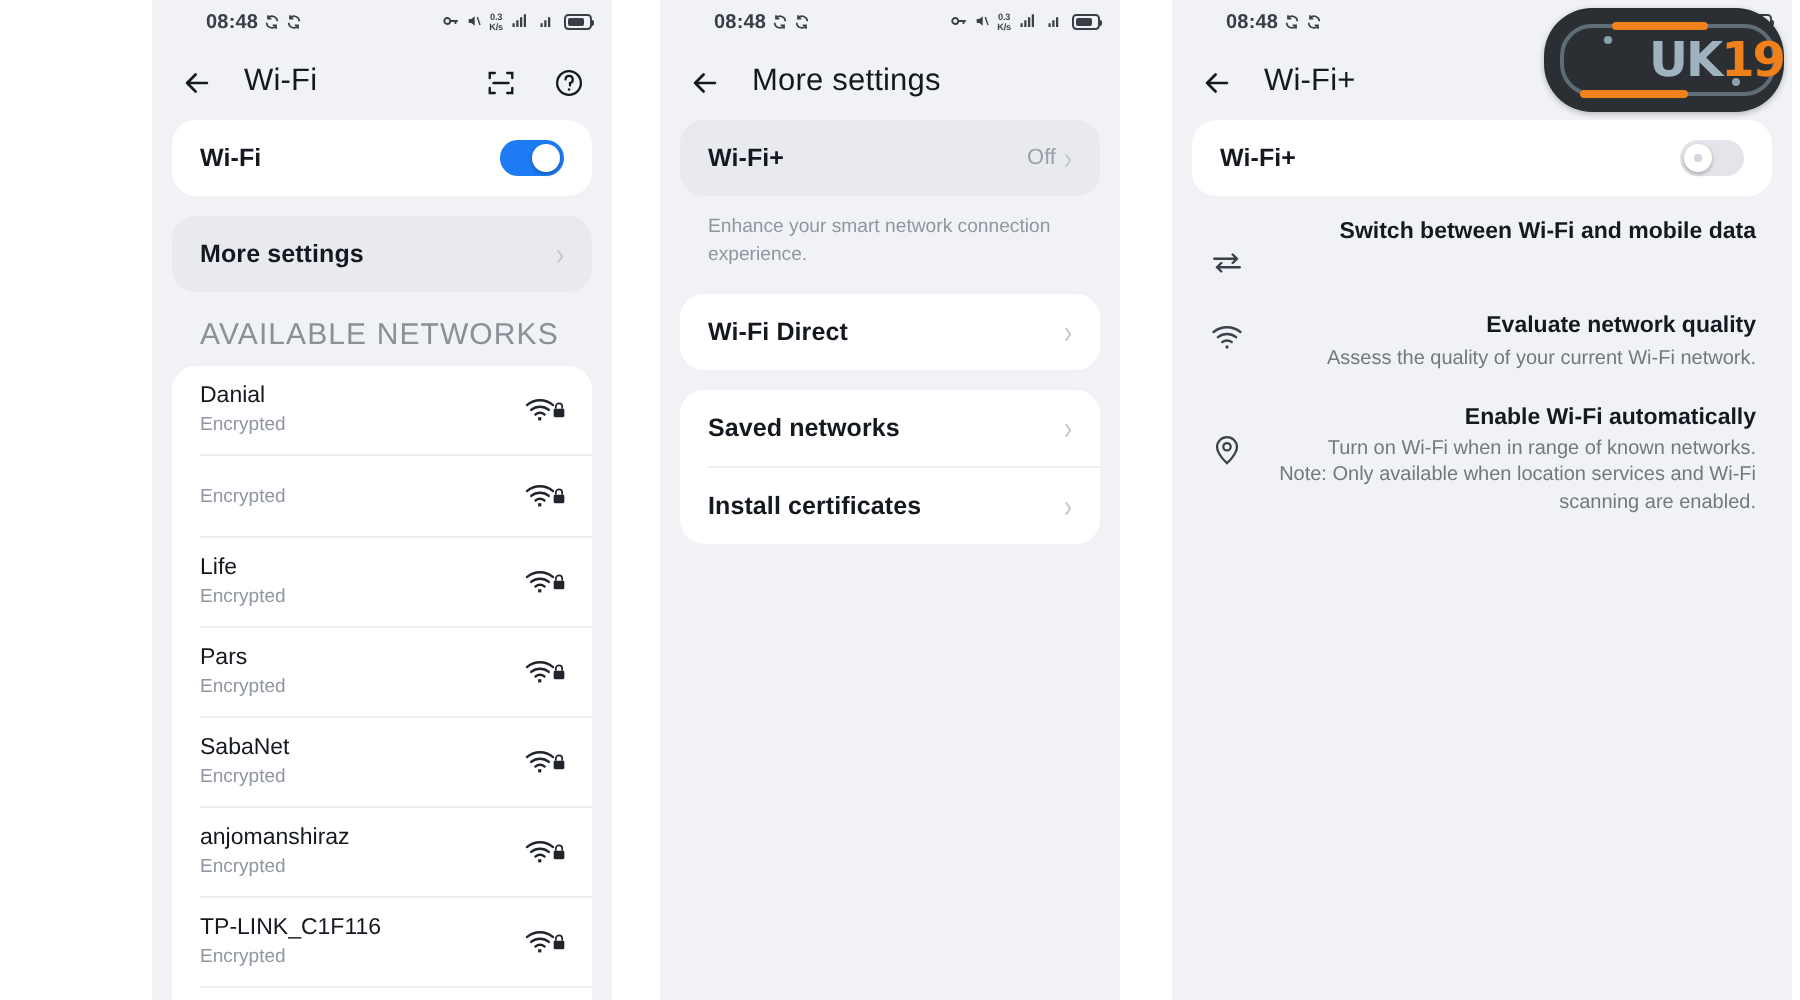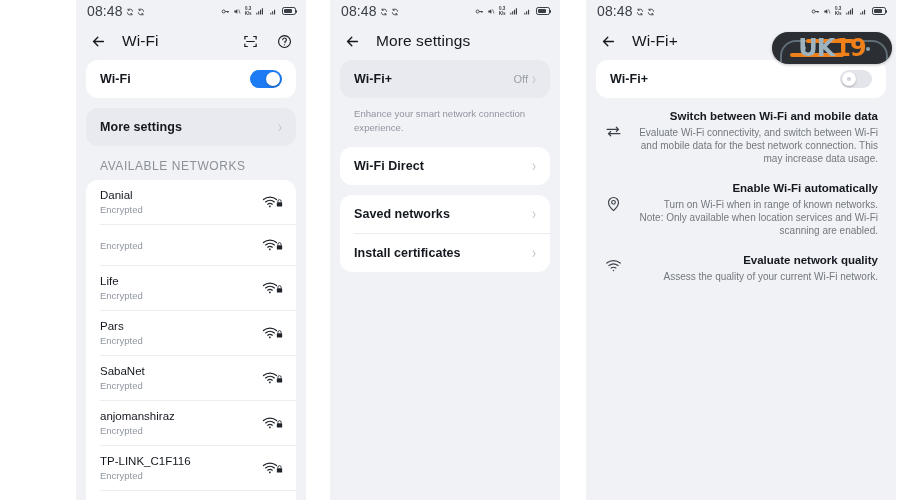--- a/index.html
+++ b/index.html
@@ -24,21 +24,21 @@
   #panel-right{width:310px;margin-left:26px;}
 
   
   .statusbar{
     height:22px;
     display:flex;align-items:center;justify-content:space-between;
     padding:0 10px 0 11px;
     box-sizing:border-box;
   }
   .sb-left{display:flex;align-items:center;gap:3px;}
-  .sb-time{font-size:14px;color:#3a3f47;letter-spacing:.1px;font-weight:400;}
+  .sb-time{font-size:10px;color:#3a3f47;letter-spacing:.1px;font-weight:700;margin-left:16px;}
   .sb-ico{display:inline-block;color:#3a3f47;line-height:1;}
   .sb-right{display:flex;align-items:center;gap:3.5px;}
   .sb-tiny{font-size:7px;color:#3a3f47;line-height:1;display:flex;flex-direction:column;align-items:center;}
   .sb-tiny b{font-weight:600;font-size:4.6px;line-height:5px;letter-spacing:-.1px;}
   .batt{
     width:14px;height:8px;border:1px solid #3a3f47;border-radius:2.2px;
     position:relative;display:flex;align-items:center;padding:1px;box-sizing:border-box;
   }
   .batt:after{content:"";position:absolute;right:-2.4px;top:2px;width:1.4px;height:3.4px;background:#3a3f47;border-radius:0 1px 1px 0;}
   .batt i{display:block;height:100%;width:78%;background:#3a3f47;border-radius:1px;}
@@ -76,21 +76,21 @@
   .toggle i{
     position:absolute;top:2px;width:14px;height:14px;border-radius:50%;background:#fff;
     box-shadow:0 1px 2px rgba(0,0,0,.28);
   }
   .toggle.on i{right:2px;}
   .toggle.off i{left:2px;}
   .toggle.off i:after{content:"";position:absolute;left:5.2px;top:5.2px;width:3.6px;height:3.6px;border-radius:50%;background:#d2d5dc;}
 
   
   .sechead{
-    font-size:12px;color:#8b9098;letter-spacing:.55px;
+    font-size:15px;color:#8b9098;letter-spacing:.55px;
     padding:13px 0 7px 24px;text-transform:uppercase;
   }
 
   
   .netrow{
     display:flex;align-items:center;padding:8px 14px 8px 14px;min-height:40px;box-sizing:border-box;
   }
   .netrow .txt{flex:1;min-width:0;}
   .netrow .nm{font-size:11.5px;color:#14181f;font-weight:400;line-height:14px;white-space:nowrap;overflow:hidden;}
   .netrow .sub{font-size:9.5px;color:#9096a0;line-height:13px;margin-top:1px;}
@@ -103,22 +103,22 @@
 
   
   .feat{display:flex;padding:11px 18px 5px 16px;gap:10px;align-items:flex-start;}
   .feat .fic{width:22px;flex:0 0 22px;display:flex;justify-content:center;padding-top:14px;color:#3b4049;}
   .feat .fbody{flex:1;min-width:0;text-align:right;}
   .feat .fttl{font-size:11.5px;color:#14181f;font-weight:700;line-height:14.5px;margin-bottom:2px;}
   .feat .fdesc{font-size:10px;color:#72787f;line-height:13.2px;}
 
   
   .watermark{
-    position:absolute;right:4px;top:32px;width:120px;height:32px;
-    background:#2b2f33;border-radius:24px;display:flex;align-items:center;justify-content:center;
+    position:absolute;right:4px;top:4px;width:120px;height:52px;
+    background:#2b2f33;border-radius:24px;display:flex;align-items:center;justify-content:flex-end;
     box-shadow:0 1px 3px rgba(0,0,0,.25);overflow:hidden;
   }
   .wm-bar{position:absolute;height:4px;border-radius:2px;background:#f08019;}
   .wm-bar.top{top:7px;left:34px;width:48px;}
   .wm-bar.bot{bottom:7px;left:18px;width:54px;}
   .wm-arc{
     position:absolute;left:8px;top:8px;width:104px;height:32px;
     border:2px solid #8aa0ad;border-radius:16px;opacity:.55;
   }
   .wm-dot{position:absolute;width:4px;height:4px;border-radius:50%;background:#8aa0ad;}
@@ -535,52 +535,51 @@
     <div>
       <div class="feat">
         <div class="fic">
           <svg width="17" height="17" viewBox="0 0 24 24" fill="none" stroke="#3b4049" stroke-width="1.7" stroke-linecap="round">
               <path d="M3 9h16M16 6l3 3-3 3"></path>
               <path d="M21 15H5M8 12l-3 3 3 3"></path>
             </svg>
         </div>
         <div class="fbody">
           <div class="fttl">Switch between Wi-Fi and mobile data</div>
-          <div class="fdesc">Evaluate Wi-Fi connectivity, and switch between Wi-Fi and mobile data for the best network connection. This may increase data usage.</div>
-        </div>
-      </div>
-
-      <div class="feat">
-        <div class="fic">
-          <svg width="17" height="17" viewBox="0 0 24 24" fill="none" stroke="#3b4049" stroke-width="1.6">
-              <path d="M12 22s7-6.2 7-11.4A7 7 0 0 0 5 10.6C5 15.8 12 22 12 22z"></path>
-              <circle cx="12" cy="10.4" r="2.6"></circle>
-            </svg>
-        </div>
-        <div class="fbody">
-          <div class="fttl">Enable Wi-Fi automatically</div>
-          <div class="fdesc" style="white-space:pre-line">Turn on Wi-Fi when in range of known networks.
-Note: Only available when location services and Wi-Fi scanning are enabled.</div>
         </div>
       </div>
 
       <div class="feat">
         <div class="fic" style="padding-top:4px">
           <svg width="17" height="17" viewBox="0 0 24 24" fill="none" stroke="#3b4049" stroke-width="1.7" stroke-linecap="round">
               <path d="M2.5 8.5a15 15 0 0 1 19 0"></path>
               <path d="M5.6 12.1a10.4 10.4 0 0 1 12.8 0"></path>
               <path d="M8.7 15.6a5.8 5.8 0 0 1 6.6 0"></path>
               <circle cx="12" cy="19" r="1.1" fill="#3b4049" stroke="none"></circle>
             </svg>
         </div>
         <div class="fbody">
           <div class="fttl">Evaluate network quality</div>
           <div class="fdesc">Assess the quality of your current Wi-Fi network.</div>
         </div>
       </div>
+
+      <div class="feat">
+        <div class="fic">
+          <svg width="17" height="17" viewBox="0 0 24 24" fill="none" stroke="#3b4049" stroke-width="1.6">
+              <path d="M12 22s7-6.2 7-11.4A7 7 0 0 0 5 10.6C5 15.8 12 22 12 22z"></path>
+              <circle cx="12" cy="10.4" r="2.6"></circle>
+            </svg>
+        </div>
+        <div class="fbody">
+          <div class="fttl">Enable Wi-Fi automatically</div>
+          <div class="fdesc" style="white-space:pre-line">Turn on Wi-Fi when in range of known networks.
+Note: Only available when location services and Wi-Fi scanning are enabled.</div>
+        </div>
+      </div>
     </div>
 
     <div class="watermark">
       <div class="wm-arc"></div>
       <div class="wm-bar top"></div>
       <div class="wm-bar bot"></div>
       <div class="wm-dot" style="left:30px;top:14px"></div>
       <div class="wm-dot" style="right:22px;bottom:13px"></div>
       <div class="wm-txt"><span class="b">UK</span><span class="o">19</span></div>
     </div>

